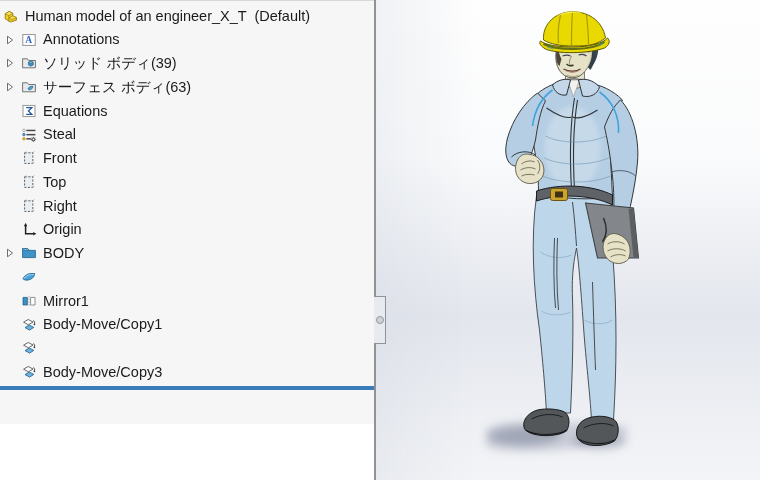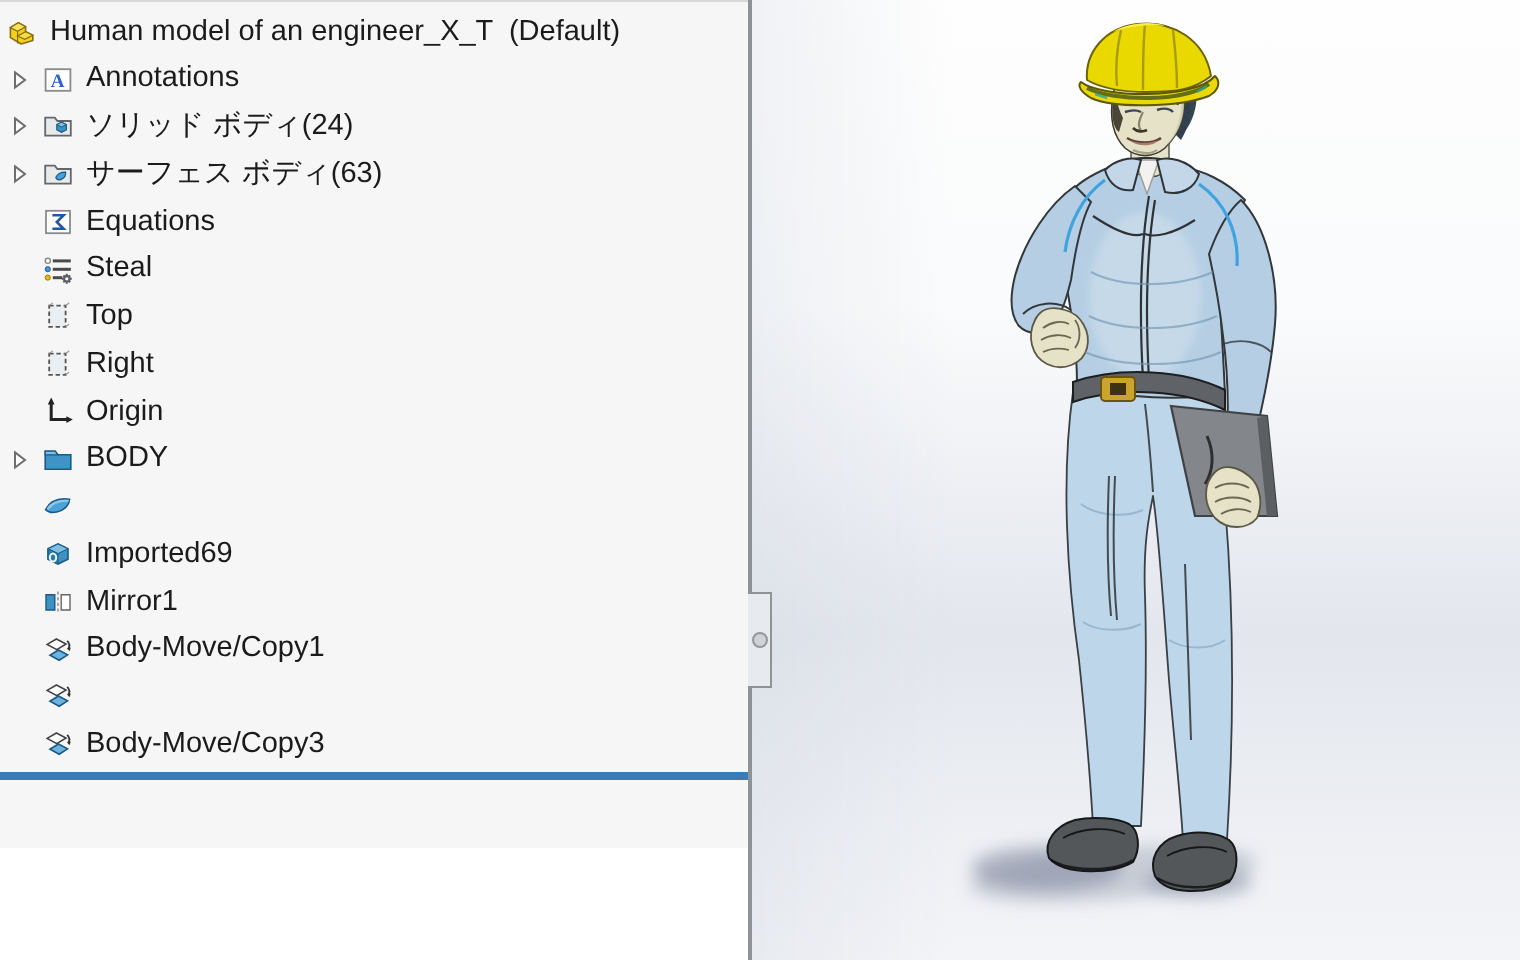--- a/index.html
+++ b/index.html
@@ -87,21 +87,21 @@
               <path d="M1.5 1.2 6.5 5 1.5 8.8z" fill="#fdfdfd" stroke="#6e6e6e" stroke-width="1"></path>
             </svg>
         </span>
         <span class="iconbox">
           <svg viewBox="0 0 16 16" width="16" height="16">
             <path d="M1.6 3.8h4.8l1.3 1.7h6.7v7.3H1.6z" fill="#e7e9ea" stroke="#63666a" stroke-width=".9"></path>
             <path d="M7.4 7.3l2.4-1.2 2.4 1.2v2.7L9.8 11.2 7.4 10z" fill="#3c90c2" stroke="#1c5a84" stroke-width=".6"></path>
             <path d="M7.4 7.3l2.4-1.2 2.4 1.2-2.4 1.2z" fill="#7cc0e4" stroke="#1c5a84" stroke-width=".5"></path>
           </svg>
         </span>
-        <span class="lbl">ソリッド ボディ(24)</span>
+        <span class="lbl">ソリッド ボディ(39)</span>
       </div>
 
       <div class="row child">
         <span class="arrowbox">
           <svg width="8" height="10" viewBox="0 0 8 10">
               <path d="M1.5 1.2 6.5 5 1.5 8.8z" fill="#fdfdfd" stroke="#6e6e6e" stroke-width="1"></path>
             </svg>
         </span>
         <span class="iconbox">
           <svg viewBox="0 0 16 16" width="16" height="16">
@@ -136,20 +136,30 @@
             <g stroke="#5a5e62" stroke-width="1">
                 <path d="M12.4 9.9v5M9.9 12.4h5M10.7 10.7l3.4 3.4M14.1 10.7l-3.4 3.4"></path>
               </g>
             <circle cx="12.4" cy="12.4" r="1.9" fill="#5a5e62"></circle>
               <circle cx="12.4" cy="12.4" r=".8" fill="#fff"></circle>
           </svg>
         </span>
         <span class="lbl">Steal</span>
       </div>
 
+      <div class="row child">
+        <span class="arrowbox"></span>
+        <span class="iconbox">
+          <svg viewBox="0 0 16 16" width="16" height="16">
+            <rect x="3.6" y="2.8" width="8.2" height="10.6" fill="rgba(190,215,235,.22)" stroke="#555" stroke-width=".9" stroke-dasharray="2.2 1.4"></rect>
+            <path d="M3.6 2.8l1.8-1.3M11.8 2.8l1.8-1.3M11.8 13.4l1.8-1.3" stroke="#999" stroke-width=".6"></path>
+          </svg>
+        </span>
+        <span class="lbl">Front</span>
+      </div>
 
       <div class="row child">
         <span class="arrowbox"></span>
         <span class="iconbox">
           <svg viewBox="0 0 16 16" width="16" height="16">
             <rect x="3.6" y="2.8" width="8.2" height="10.6" fill="rgba(190,215,235,.22)" stroke="#555" stroke-width=".9" stroke-dasharray="2.2 1.4"></rect>
             <path d="M3.6 2.8l1.8-1.3M11.8 2.8l1.8-1.3M11.8 13.4l1.8-1.3" stroke="#999" stroke-width=".6"></path>
           </svg>
         </span>
         <span class="lbl">Top</span>
@@ -196,32 +206,20 @@
       <div class="row child">
         <span class="arrowbox"></span>
         <span class="iconbox">
           <svg viewBox="0 0 16 16" width="16" height="16">
             <path d="M1.8 9.8Q5 3.4 13.8 4.6q-.6 5-6.4 6.4-3.6.8-5.6-1.2z" fill="#4ba2d8" stroke="#1c5a84" stroke-width=".8"></path>
             <path d="M2.4 9.2Q5.6 4.4 13.4 5l-.1.9Q6.2 5.6 3 10.2z" fill="#8ccaec"></path>
           </svg>
         </span>
       </div>
 
-      <div class="row child">
-        <span class="arrowbox"></span>
-        <span class="iconbox">
-          <svg viewBox="0 0 16 16" width="16" height="16">
-            <path d="M3 5.4 8 3l5 2.4v5.2L8 13 3 10.6z" fill="#3c90c2" stroke="#1c5a84" stroke-width=".8"></path>
-            <path d="M3 5.4 8 3l5 2.4L8 7.8z" fill="#7cc0e4" stroke="#1c5a84" stroke-width=".5"></path>
-            <path d="M3 5.4 8 7.8V13l-5-2.4z" fill="#2e7cae" stroke="#1c5a84" stroke-width=".5"></path>
-            <ellipse cx="5.5" cy="9.8" rx="1.6" ry="2" fill="none" stroke="#eaf5fc" stroke-width="1"></ellipse>
-          </svg>
-        </span>
-        <span class="lbl">Imported69</span>
-      </div>
 
       <div class="row child">
         <span class="arrowbox"></span>
         <span class="iconbox">
           <svg viewBox="0 0 16 16" width="16" height="16">
             <path d="M2 4.4h4.4V12H2z" fill="#3c90c2" stroke="#1c5a84" stroke-width=".7"></path>
             <path d="M9.6 4.4H14V12H9.6z" fill="#fff" stroke="#666" stroke-width=".7"></path>
             <path d="M8 2.8v10.8" stroke="#888" stroke-width=".7" stroke-dasharray="1.6 1.2"></path>
           </svg>
         </span>

